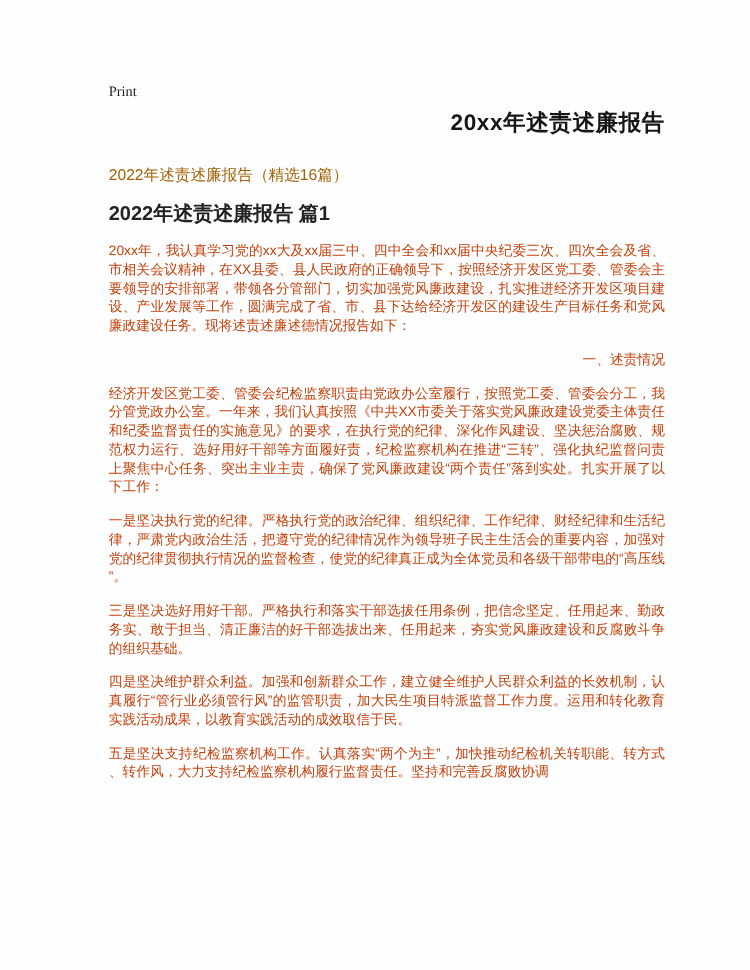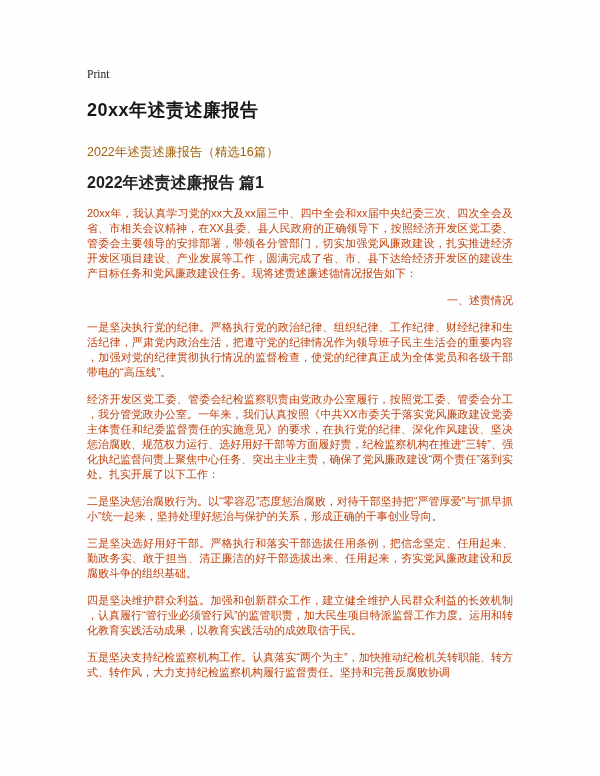--- a/index.html
+++ b/index.html
@@ -9,38 +9,38 @@
   }
   body {
     width: 600px;
     height: 776px;
     overflow: hidden;
   }
   .page {
     box-sizing: border-box;
     width: 600px;
     height: 776px;
-    padding: 64px 87px 0 87px;
+    padding: 64px 68px 0 87px;
     background: #fefefe;
     font-family: "Liberation Sans", sans-serif;
     color: #2f2f2f;
   }
   .print-link {
     font-family: "Liberation Serif", serif;
     font-size: 11.5px;
     color: #222222;
     cursor: pointer;
     display: inline-block;
   }
   .doc-title {
     font-size: 18px;
     font-weight: 700;
     color: #161616;
-    text-align: left;
-    margin: 16px 0 0 0;
+    text-align: right;
+    margin: 4px 0 0 0;
     letter-spacing: 0.5px;
     font-family: "Liberation Sans", sans-serif;
   }
   .doc-subtitle {
     margin-top: 22px;
     font-size: 12.5px;
     color: #a16207;
   }
   .episode-heading {
     margin-top: 12px;
@@ -70,20 +70,19 @@
 
   <h1 class="doc-title">20xx年述责述廉报告</h1>
 
   <div class="doc-subtitle">2022年述责述廉报告（精选16篇）</div>
 
   <div class="episode-heading">2022年述责述廉报告 篇1</div>
 
   <div class="doc-body" id="doc-body">
       <p class="para">20xx年，我认真学习党的xx大及xx届三中、四中全会和xx届中央纪委三次、四次全会及省、市相关会议精神，在XX县委、县人民政府的正确领导下，按照经济开发区党工委、管委会主要领导的安排部署，带领各分管部门，切实加强党风廉政建设，扎实推进经济开发区项目建设、产业发展等工作，圆满完成了省、市、县下达给经济开发区的建设生产目标任务和党风廉政建设任务。现将述责述廉述德情况报告如下：</p>
       <div class="section-heading">一、述责情况</div>
+      <p class="para">经济开发区党工委、管委会纪检监察职责由党政办公室履行，按照党工委、管委会分工，我分管党政办公室。一年来，我们认真按照《中共XX市委关于落实党风廉政建设党委主体责任和纪委监督责任的实施意见》的要求，在执行党的纪律、深化作风建设、坚决惩治腐败、规范权力运行、选好用好干部等方面履好责，纪检监察机构在推进“三转”、强化执纪监督问责上聚焦中心任务、突出主业主责，确保了党风廉政建设“两个责任”落到实处。扎实开展了以下工作：</p>
       <p class="para">一是坚决执行党的纪律。严格执行党的政治纪律、组织纪律、工作纪律、财经纪律和生活纪律，严肃党内政治生活，把遵守党的纪律情况作为领导班子民主生活会的重要内容，加强对党的纪律贯彻执行情况的监督检查，使党的纪律真正成为全体党员和各级干部带电的“高压线”。</p>
-      <p class="para">经济开发区党工委、管委会纪检监察职责由党政办公室履行，按照党工委、管委会分工，我分管党政办公室。一年来，我们认真按照《中共XX市委关于落实党风廉政建设党委主体责任和纪委监督责任的实施意见》的要求，在执行党的纪律、深化作风建设、坚决惩治腐败、规范权力运行、选好用好干部等方面履好责，纪检监察机构在推进“三转”、强化执纪监督问责上聚焦中心任务、突出主业主责，确保了党风廉政建设“两个责任”落到实处。扎实开展了以下工作：</p>
-      <p class="para">二是坚决惩治腐败行为。以“零容忍”态度惩治腐败，对待干部坚持把“严管厚爱”与“抓早抓小”统一起来，坚持处理好惩治与保护的关系，形成正确的干事创业导向。</p>
       <p class="para">三是坚决选好用好干部。严格执行和落实干部选拔任用条例，把信念坚定、任用起来、勤政务实、敢于担当、清正廉洁的好干部选拔出来、任用起来，夯实党风廉政建设和反腐败斗争的组织基础。</p>
       <p class="para">四是坚决维护群众利益。加强和创新群众工作，建立健全维护人民群众利益的长效机制，认真履行“管行业必须管行风”的监管职责，加大民生项目特派监督工作力度。运用和转化教育实践活动成果，以教育实践活动的成效取信于民。</p>
       <p class="para">五是坚决支持纪检监察机构工作。认真落实“两个为主”，加快推动纪检机关转职能、转方式、转作风，大力支持纪检监察机构履行监督责任。坚持和完善反腐败协调</p>
     </div>
 </div>
 
 </body></html>

